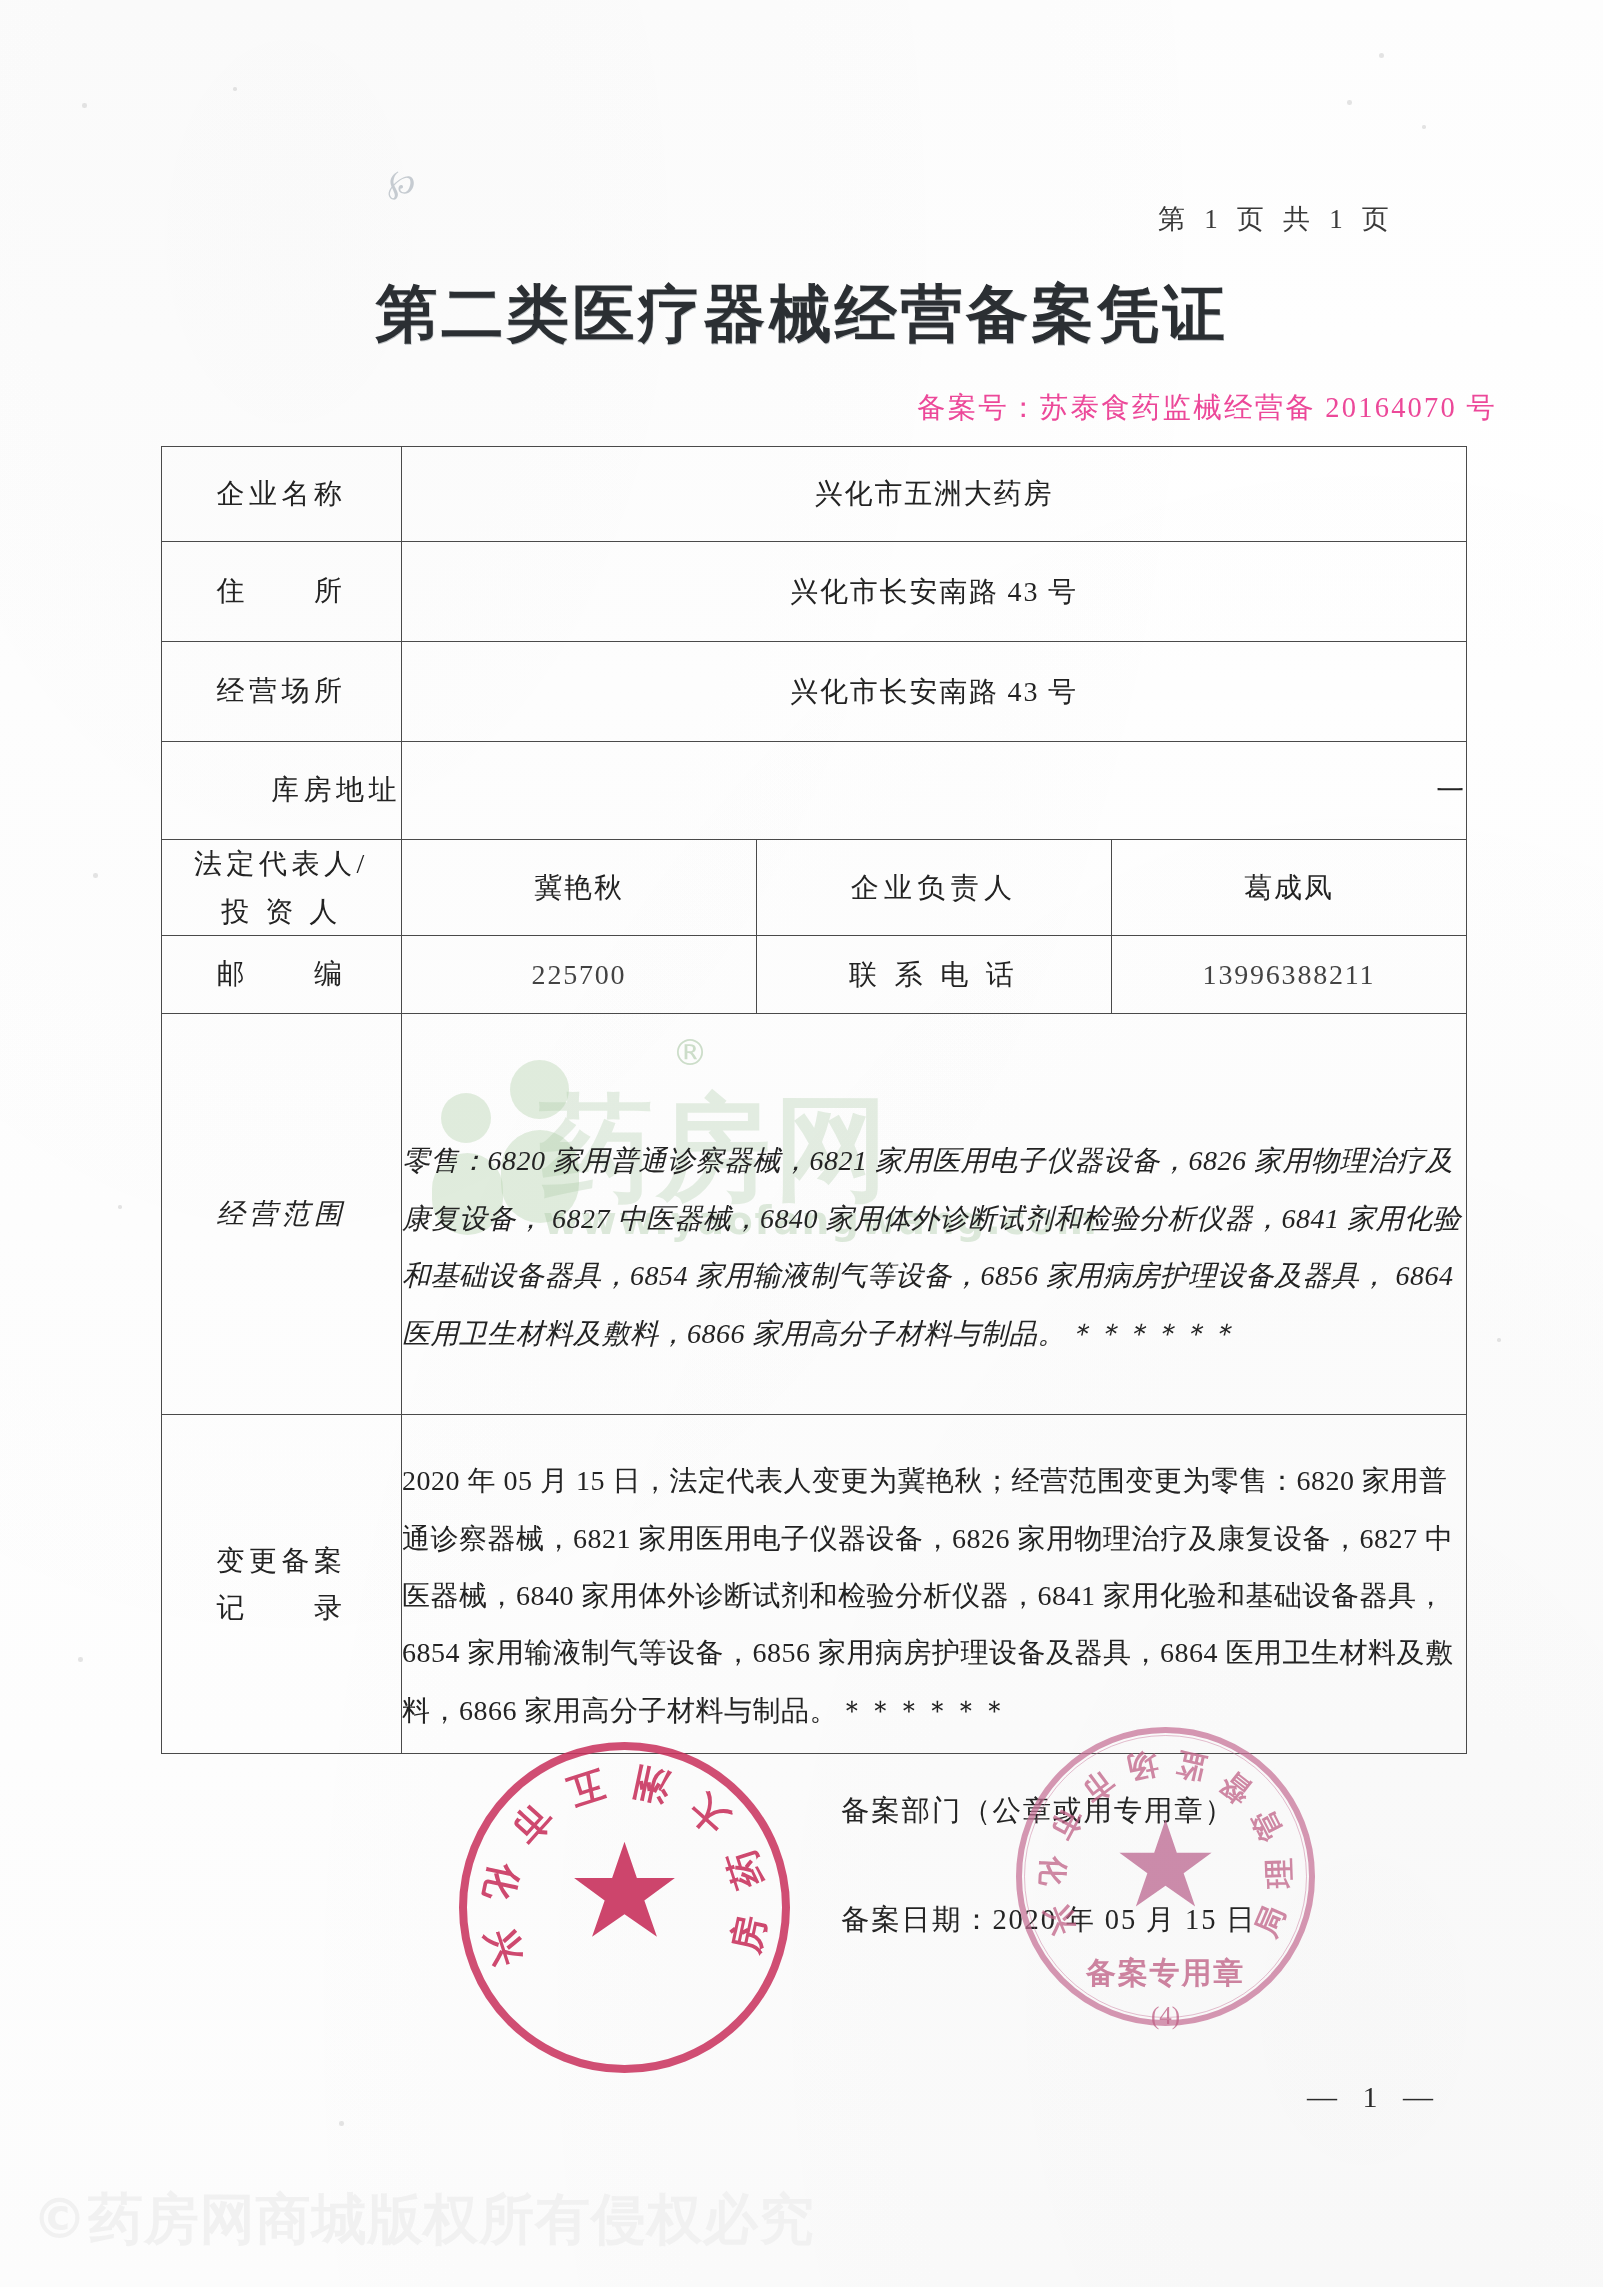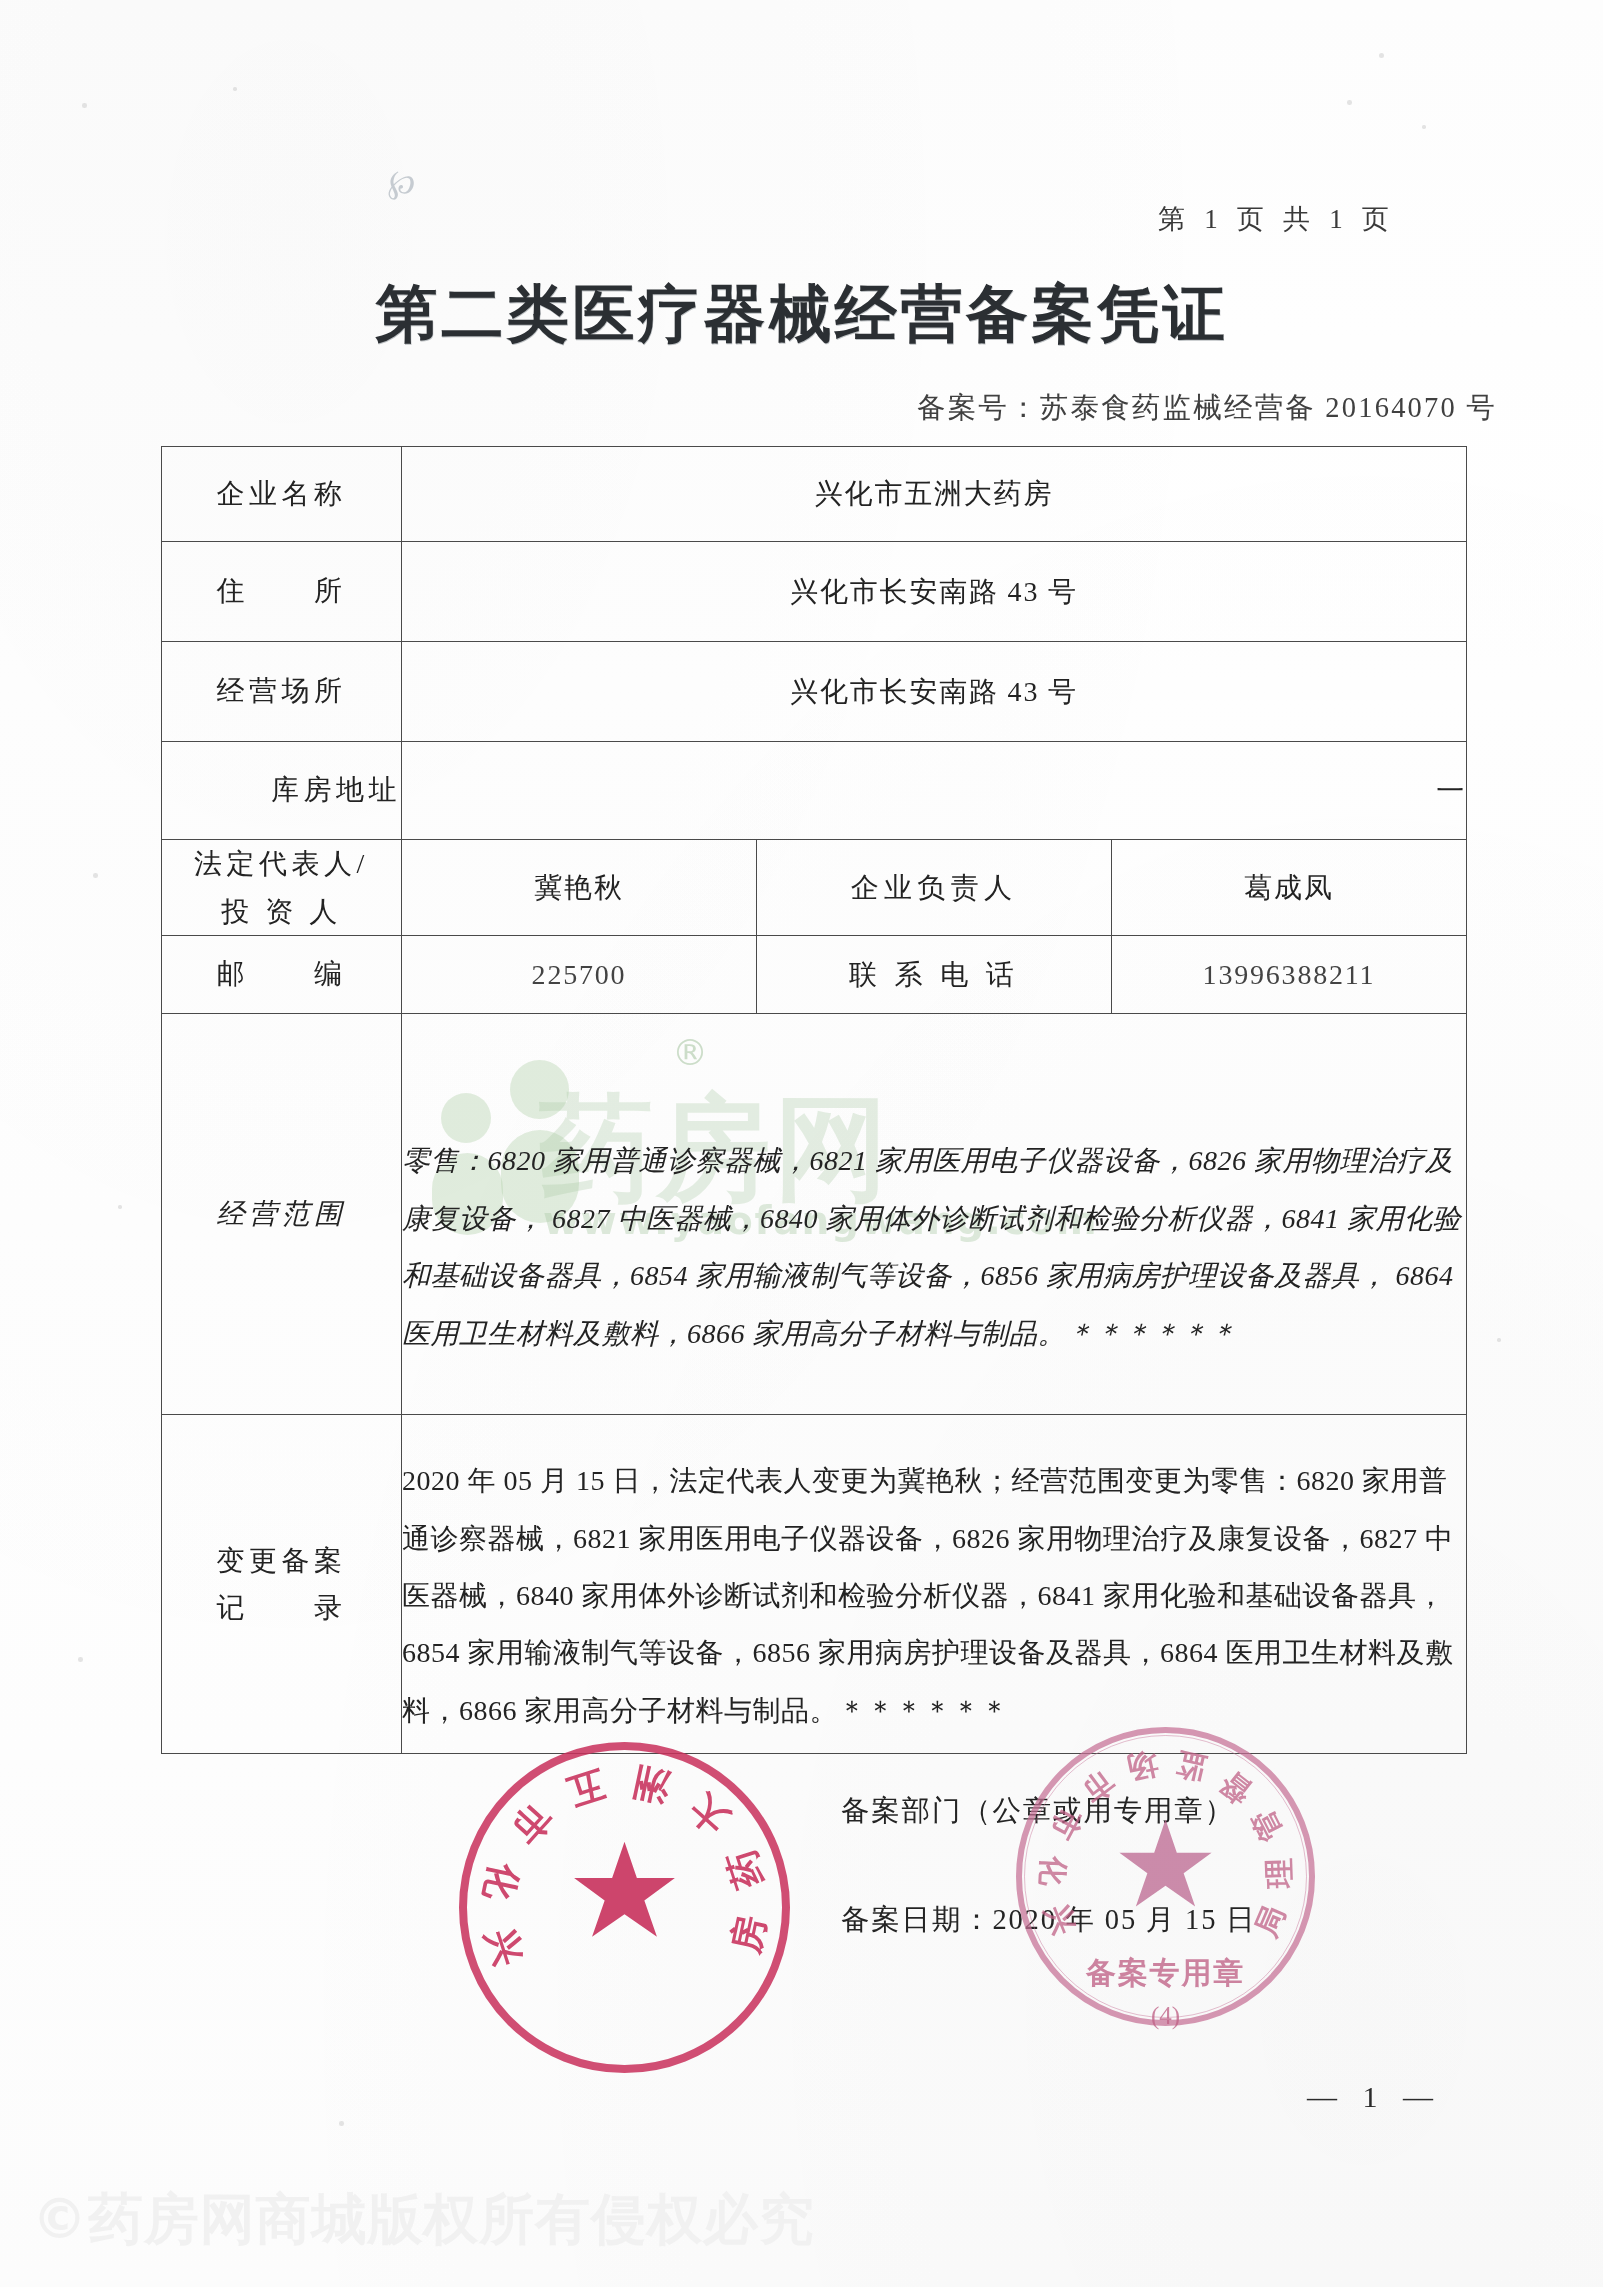--- a/index.html
+++ b/index.html
@@ -43,21 +43,21 @@
     letter-spacing:3.6px;
     color:#2b2f33;
     font-family:"DejaVu Serif","Liberation Serif",serif;
     text-shadow:0.5px 0.5px 0 rgba(70,80,90,.35);
   }
 
   .record-no {
     position:absolute; top:389px; left:0; width:1497px;
     text-align:right;
     font-size:28.5px; letter-spacing:2.2px;
-    color:#404040;
+    color:#ec4899;
   }
 
   
   .cert-table {
     position:absolute;
     left:161px; top:446px;
     width:1306px;
     border-collapse:collapse;
     table-layout:fixed;
   }

